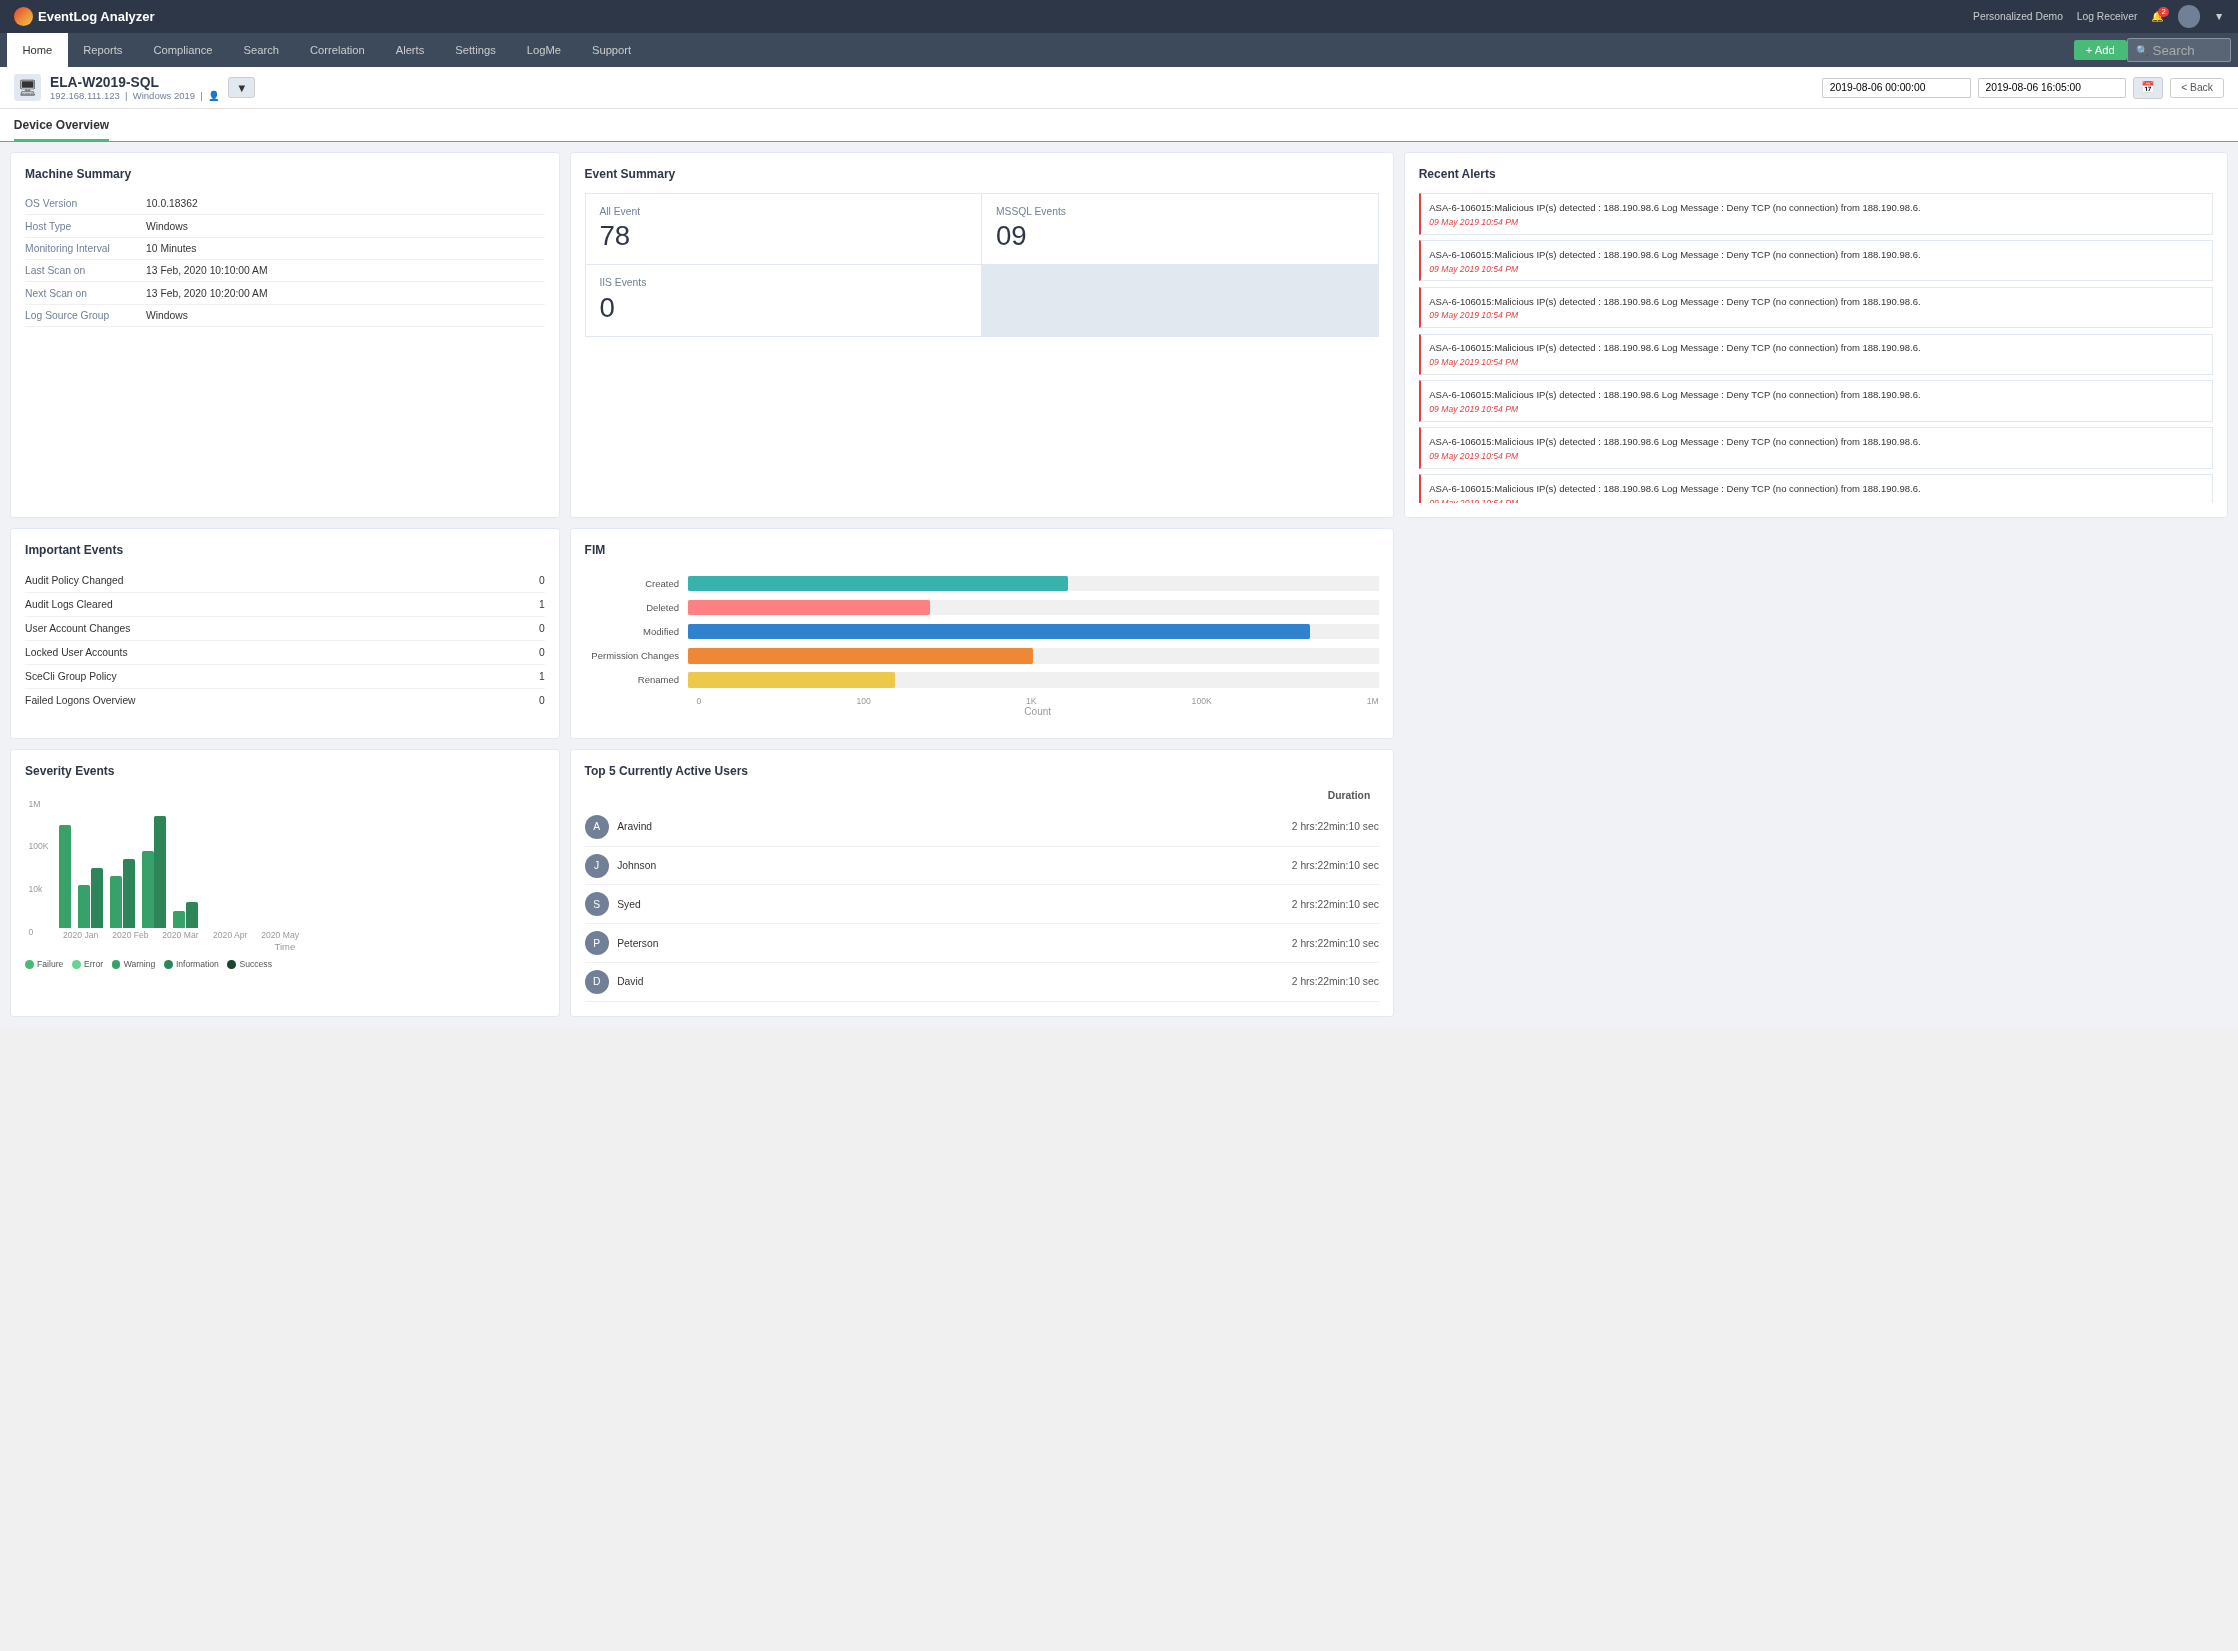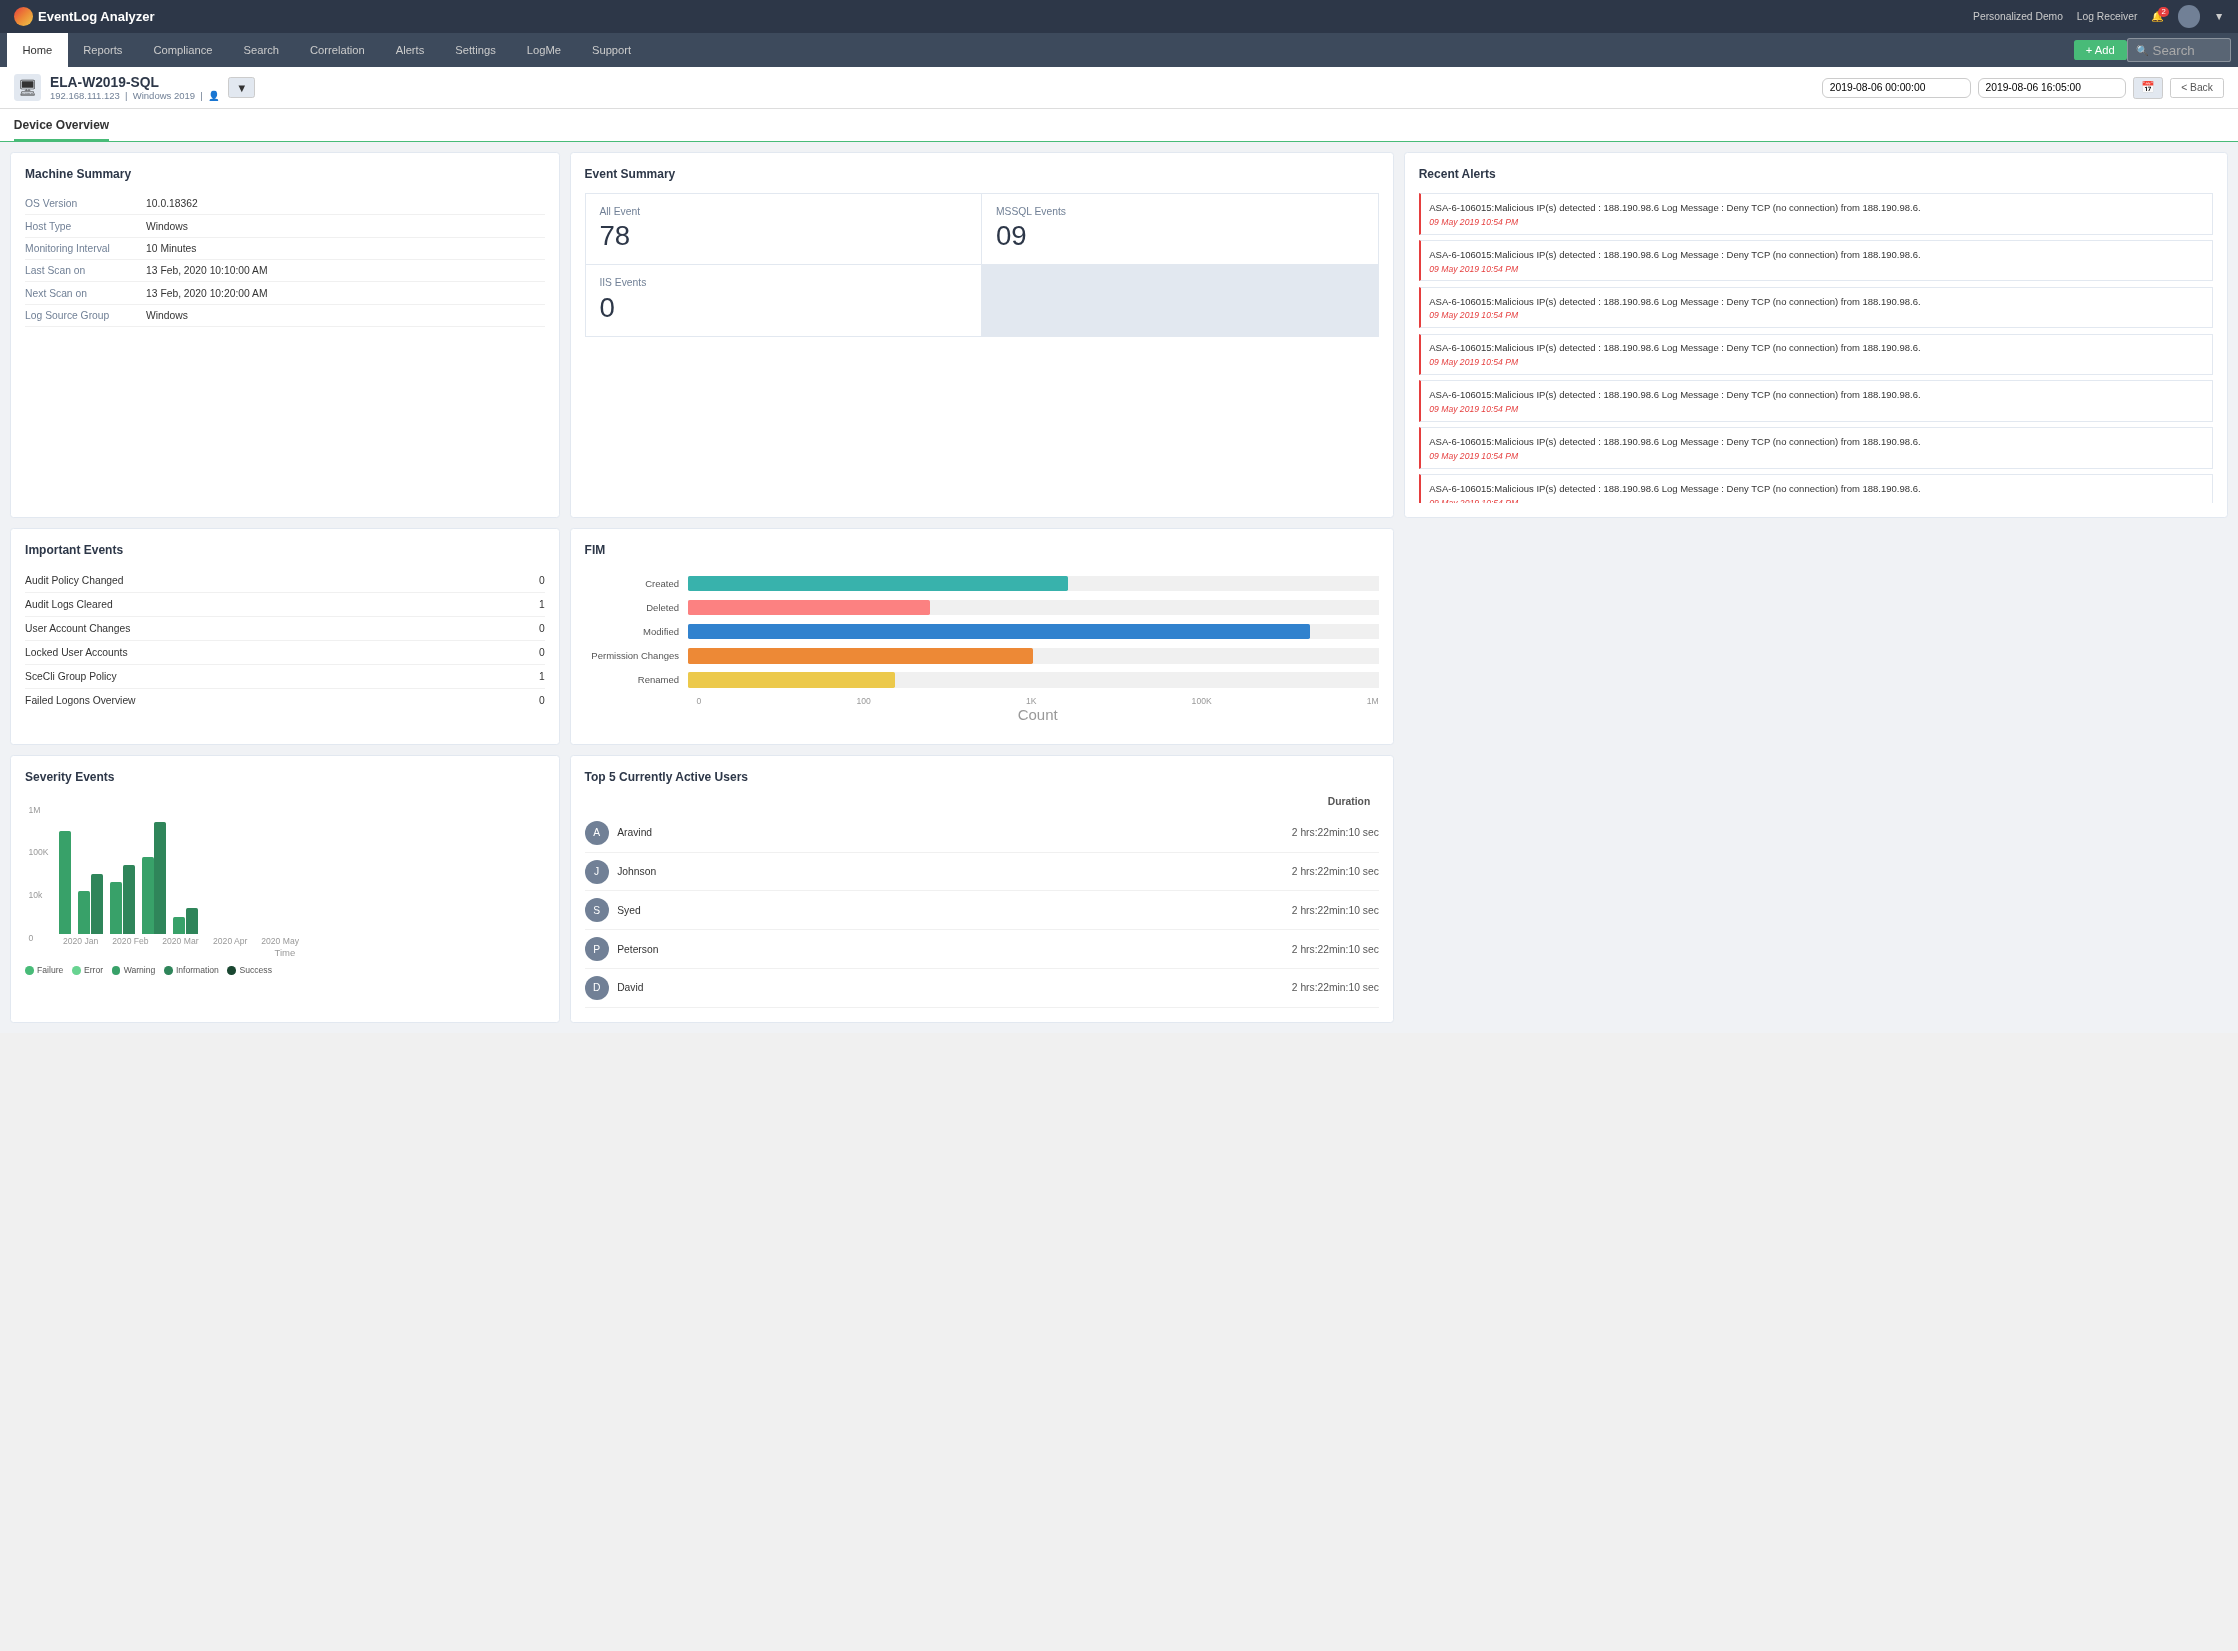--- a/index.html
+++ b/index.html
@@ -81,21 +81,21 @@
       align-items: center;
       justify-content: space-between;
     }
     .device-left { display: flex; align-items: center; gap: 8.6px; }
     .device-icon { width: 27.6px; height: 27.6px; background: #e2e8f0; border-radius: 3.4px; display: flex; align-items: center; justify-content: center; font-size: 15.5px; }
     .device-name { font-size: 13.8px; font-weight: bold; color: #2d3748; }
     .device-meta { font-size: 9.5px; color: #718096; display: flex; align-items: center; gap: 5.2px; }
     .device-right { display: flex; align-items: center; gap: 6.9px; }
     .date-input {
       border: 0.9px solid #ccc;
-      border-radius: 6px;
+      border-radius: 1px;
       padding: 3.4px 6.9px;
       font-size: 10.3px;
       background: #fff;
     }
     .cal-btn {
       background: #e2e8f0;
       border: 0.9px solid #ccc;
       border-radius: 2.6px;
       padding: 3.4px 6.9px;
       cursor: pointer;
@@ -470,21 +470,21 @@
               <div class="fim-bar" style="width:30%;background:#ecc94b;"></div>
             </div>
           </div>
           <div class="fim-axis" style="margin-left: 112px;">
             <span>0</span>
             <span>100</span>
             <span>1K</span>
             <span>100K</span>
             <span>1M</span>
           </div>
-          <div style="text-align: center; font-size: 15px; color: rgb(153, 153, 153); margin-left: 112px;">Count</div>
+          <div style="text-align: center; font-size: 10px; color: rgb(153, 153, 153); margin-left: 112px;">Count</div>
         </div>
     </div>
 
     <div style="min-height:8.6px;"></div>
   </div>
 
   <div class="bottom-row">
 
     <div class="card">
       <div class="card-title">Severity Events</div>

